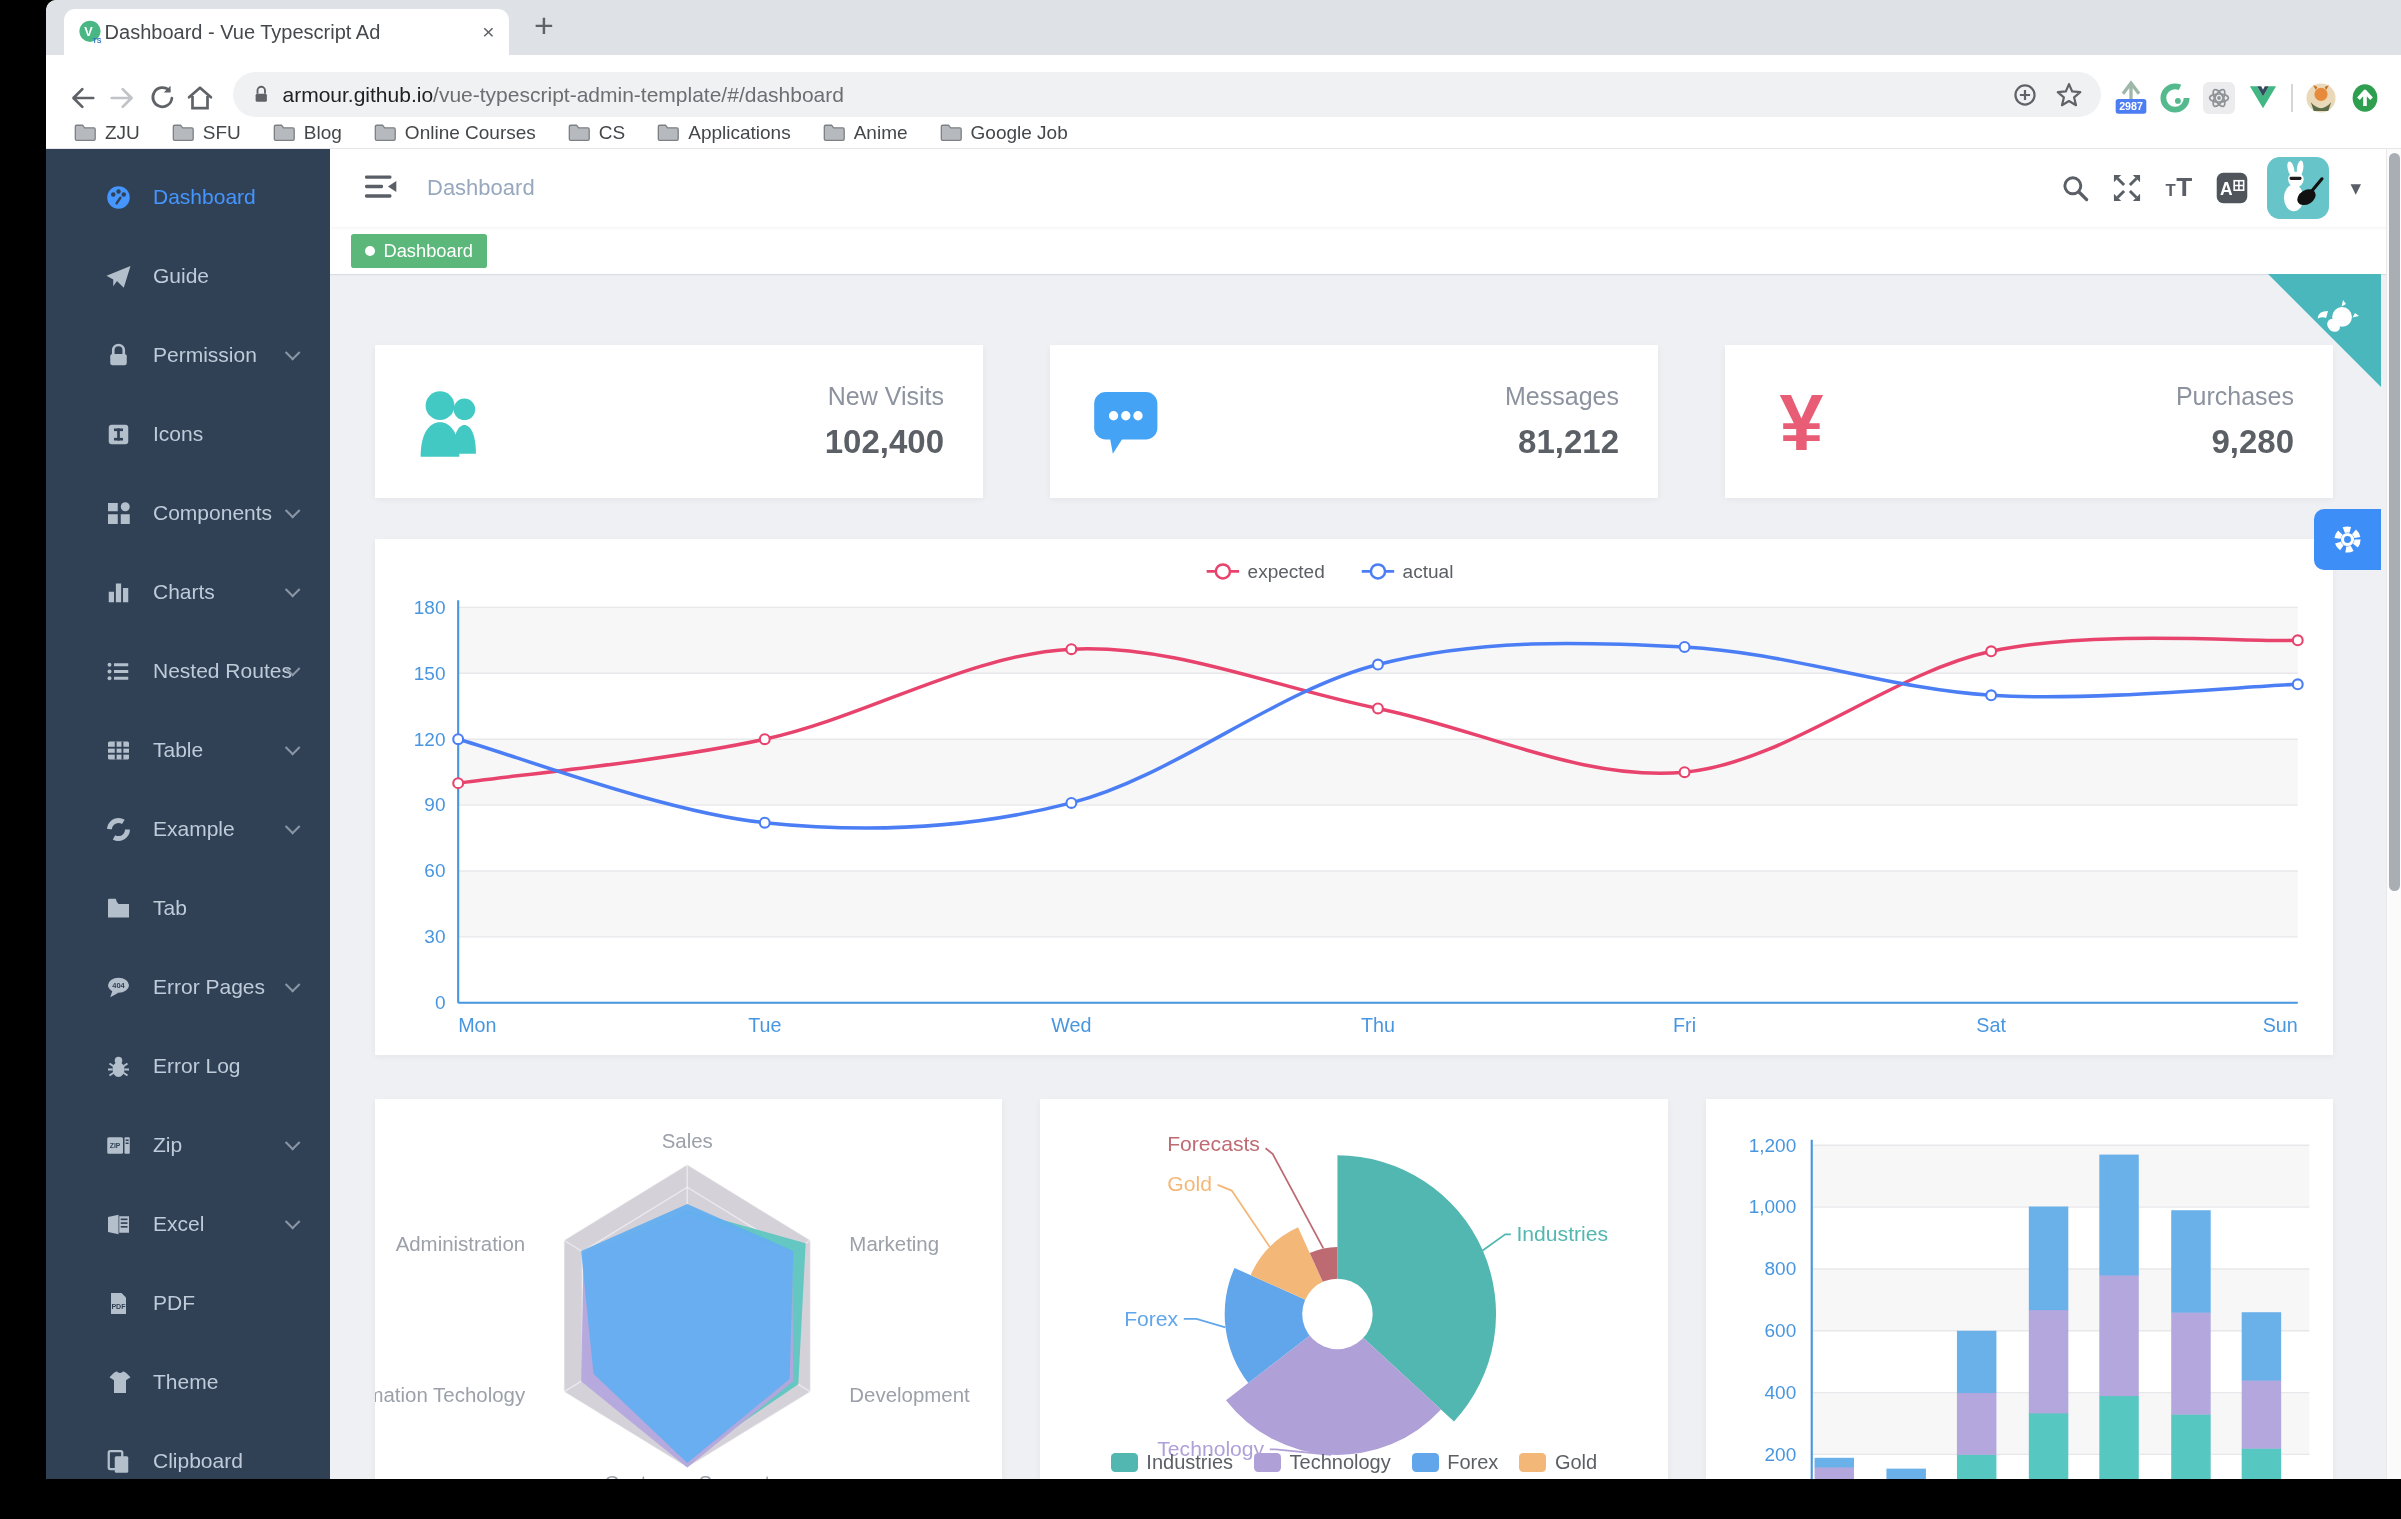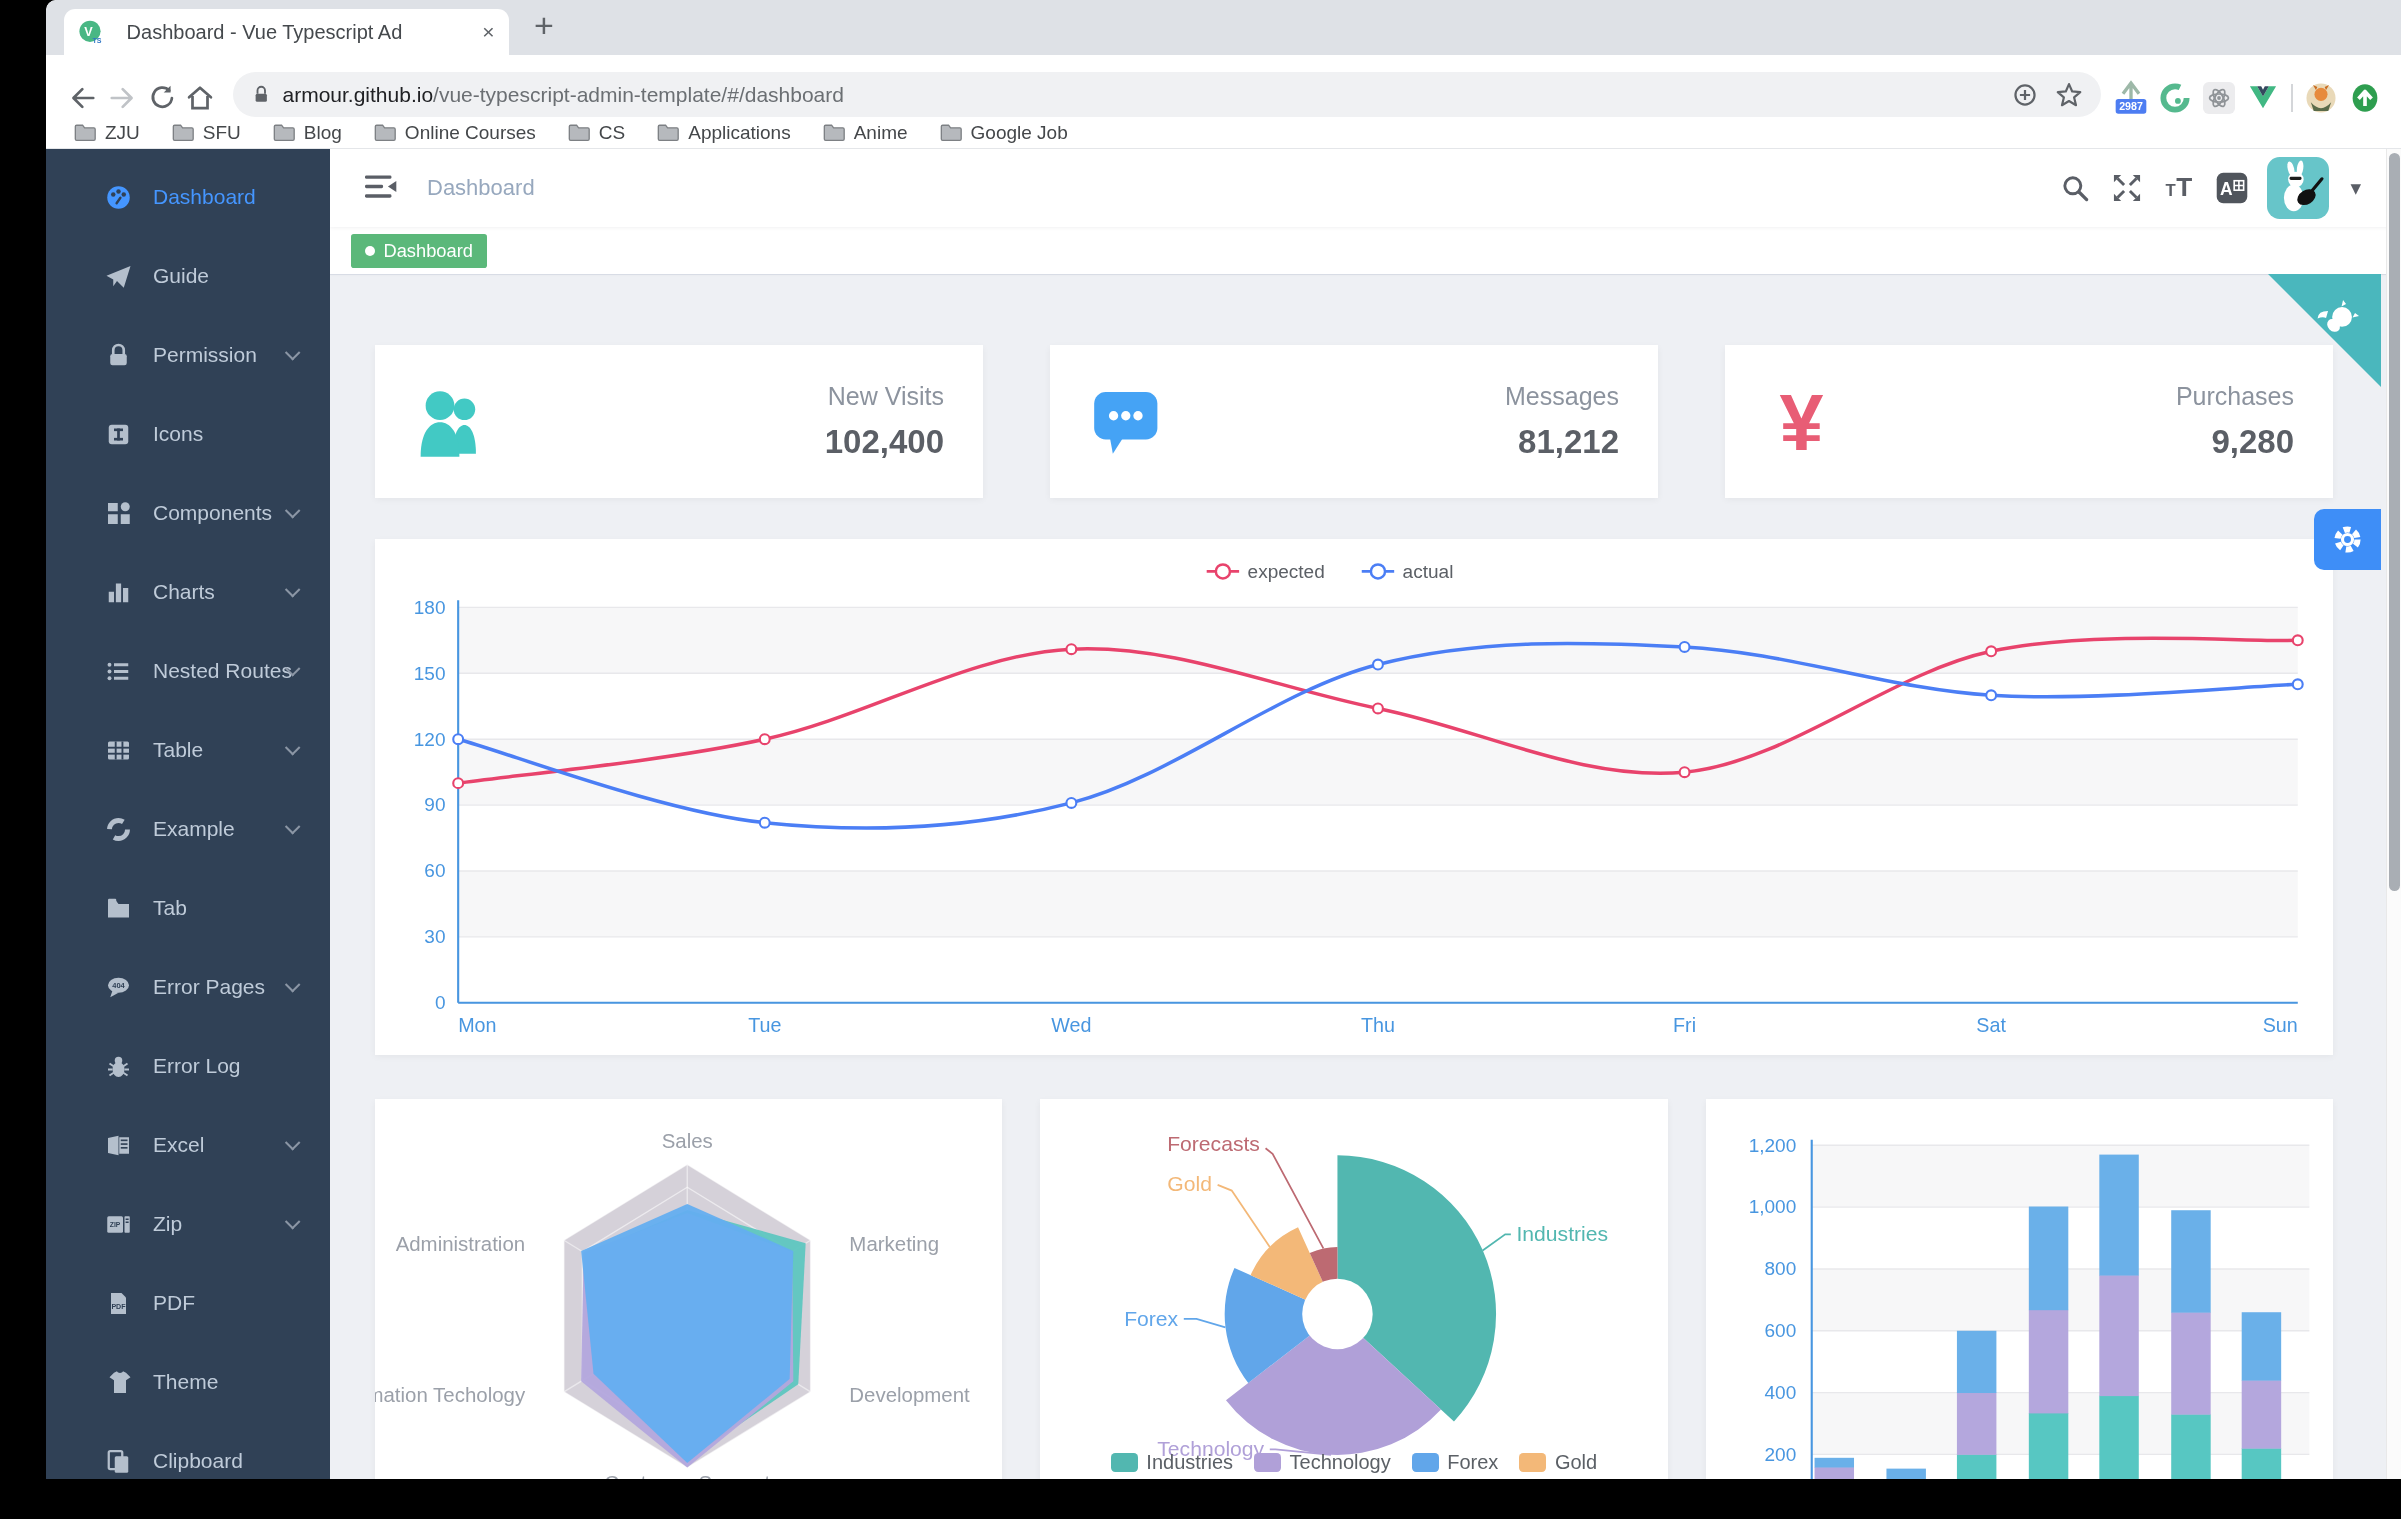--- a/index.html
+++ b/index.html
@@ -6,21 +6,21 @@
   *{box-sizing:border-box;}
   #stage{position:relative;width:2401px;height:1519px;background:#000;overflow:hidden;
          font-family:"Liberation Sans",sans-serif;}
   
   #window{position:absolute;left:46px;top:0;width:2356px;height:1479px;background:#fff;
           border-radius:10px 0 0 0;overflow:hidden;}
   #tabstrip{position:relative;height:55px;background:#dee1e6;border-radius:10px 0 0 0;}
   #tab{position:absolute;left:17.6px;top:8.5px;width:445px;height:47px;background:#fff;
        border-radius:11.3px 11.3px 0 0;display:flex;align-items:center;padding:0 14px;}
   .favicon{width:24px;height:24px;flex:0 0 24px;}
-  #tab-title{margin-left:25px;font-size:20px;color:#45494d;white-space:nowrap;overflow:hidden;width:335px;}
+  #tab-title{margin-left:3px;font-size:20px;color:#45494d;white-space:nowrap;overflow:hidden;width:335px;}
   #tab-close{margin-left:auto;font-size:21px;color:#5f6368;}
   #newtab{position:absolute;left:488px;top:5.6px;font-size:34px;color:#5f6368;font-weight:300;}
   #toolbar{height:62px;background:#fff;display:flex;align-items:flex-end;padding:0 17px;}
   .tbtn{width:39px;height:39px;display:flex;align-items:center;justify-content:center;flex:0 0 auto;}
   .tbtn svg{width:30px;height:30px;}
   #urlbar{flex:1;height:45px;background:#f0f1f3;border-radius:22.5px;margin:0 14px;display:flex;
           align-items:center;padding:0 17px;overflow:hidden;}
   #urlbar svg{flex:0 0 auto;}
   #url-host{font-size:21px;color:#202124;margin-left:10px;white-space:nowrap;}
   #url-path{font-size:21px;color:#6b6f73;white-space:nowrap;}
@@ -364,38 +364,38 @@
           <div class="sb-item">
             <span class="sb-icon"><svg viewBox="0 0 36 36">
                 <circle cx="18" cy="10" r="5" fill="#b4bfcc"></circle>
                 <ellipse cx="18" cy="22" rx="8" ry="10" fill="#b4bfcc"></ellipse>
                 <path d="M6 14 L12 18 M4 22 L10 22 M6 30 L12 26 M30 14 L24 18 M32 22 L26 22 M30 30 L24 26" stroke="#b4bfcc" stroke-width="2.6"></path>
               </svg></span>
             <span class="sb-label">Error Log</span>
           </div>
           <div class="sb-item">
             <span class="sb-icon"><svg viewBox="0 0 36 36">
+                <rect x="3" y="7" width="21" height="22" rx="2" fill="#b4bfcc"></rect>
+                <text x="13.5" y="21.5" font-size="9" font-weight="bold" fill="#304156" text-anchor="middle">ZIP</text>
+                <rect x="26" y="7" width="7" height="22" rx="1" fill="#b4bfcc"></rect>
+                <rect x="27.5" y="10" width="4" height="2" fill="#304156"></rect>
+                <rect x="27.5" y="14" width="4" height="2" fill="#304156"></rect>
+              </svg></span>
+            <span class="sb-label">Zip</span>
+            <span class="sb-chev"></span>
+          </div>
+          <div class="sb-item">
+            <span class="sb-icon"><svg viewBox="0 0 36 36">
                 <path d="M4 8 L18 5 V31 L4 28 Z" fill="#b4bfcc"></path>
                 <rect x="19" y="7" width="13" height="22" fill="#b4bfcc"></rect>
                 <rect x="21" y="10" width="9" height="2.2" fill="#304156"></rect>
                 <rect x="21" y="15" width="9" height="2.2" fill="#304156"></rect>
                 <rect x="21" y="20" width="9" height="2.2" fill="#304156"></rect>
               </svg></span>
             <span class="sb-label">Excel</span>
-            <span class="sb-chev"></span>
-          </div>
-          <div class="sb-item">
-            <span class="sb-icon"><svg viewBox="0 0 36 36">
-                <rect x="3" y="7" width="21" height="22" rx="2" fill="#b4bfcc"></rect>
-                <text x="13.5" y="21.5" font-size="9" font-weight="bold" fill="#304156" text-anchor="middle">ZIP</text>
-                <rect x="26" y="7" width="7" height="22" rx="1" fill="#b4bfcc"></rect>
-                <rect x="27.5" y="10" width="4" height="2" fill="#304156"></rect>
-                <rect x="27.5" y="14" width="4" height="2" fill="#304156"></rect>
-              </svg></span>
-            <span class="sb-label">Zip</span>
             <span class="sb-chev"></span>
           </div>
           <div class="sb-item">
             <span class="sb-icon"><svg viewBox="0 0 36 36">
                 <path d="M8 4 h14 l6 6 v22 h-20 z" fill="#b4bfcc"></path>
                 <text x="18" y="25" font-size="9.5" font-weight="bold" fill="#304156" text-anchor="middle">PDF</text>
               </svg></span>
             <span class="sb-label">PDF</span>
           </div>
           <div class="sb-item">

